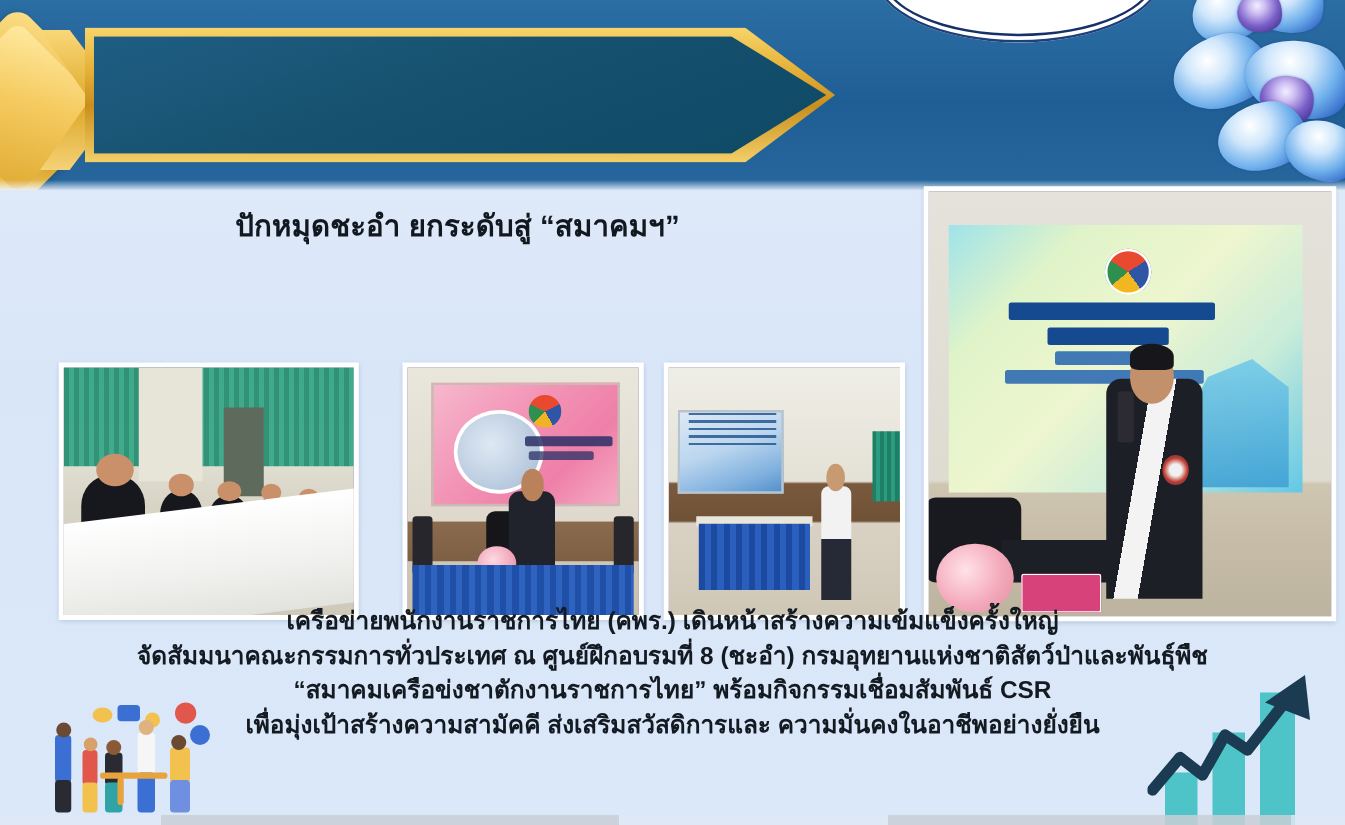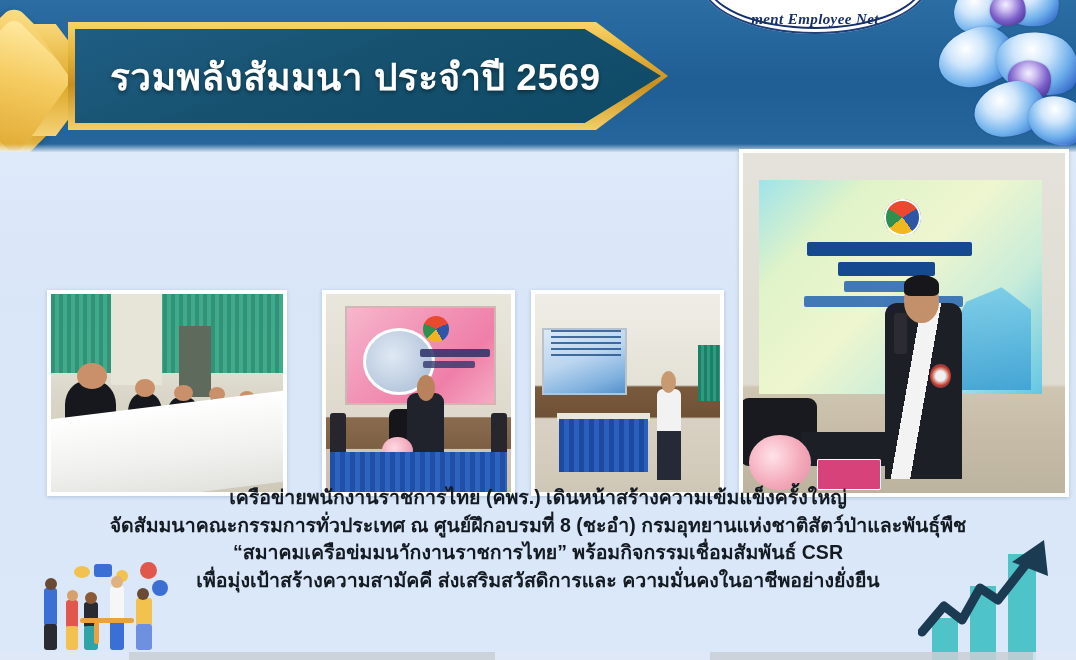--- a/index.html
+++ b/index.html
@@ -175,21 +175,20 @@
 </style>
 </head>
 <body>
 
 <div class="poster">
 
   <div class="topband">
 
     <div class="emblem">
       <div class="emblem-ring"></div>
-      <div class="emblem-text">ment Employee Net</div>
     </div>
 
     <div class="orchids">
       <div class="petal" style="left:18px;top:-6px;width:66px;height:52px;transform:rotate(-24deg);"></div>
       <div class="petal" style="left:64px;top:-10px;width:62px;height:50px;transform:rotate(16deg);"></div>
       <div class="petal d" style="left:56px;top:6px;width:36px;height:34px;transform:rotate(8deg);"></div>
       <div class="petal" style="left:4px;top:42px;width:78px;height:58px;transform:rotate(-12deg);"></div>
       <div class="petal" style="left:62px;top:46px;width:84px;height:62px;transform:rotate(18deg);"></div>
       <div class="petal d" style="left:74px;top:74px;width:44px;height:38px;transform:rotate(24deg);"></div>
       <div class="petal" style="left:40px;top:96px;width:72px;height:54px;transform:rotate(-8deg);"></div>
@@ -199,25 +198,25 @@
     <div class="badge">
       <div class="badge-in"></div>
     </div>
     <div class="chev">
         <i></i>
       </div>
 
     <div class="ribbon">
       <div class="gold"></div>
       <div class="inner"></div>
-      <div class="ribbon-title">รวมพลังสัมมนา ประจำปี 2569</div>
     </div>
   </div>
 
   <div class="headline">
+    <div>ปักหมุดชะอำ ยกระดับสู่ “สมาคมฯ”</div>
   </div>
 
   <div class="ph ph1">
     <div class="img">
       <div class="p1bg"></div>
         <div class="p1curt"></div>
       <div class="p1wall"></div>
         <div class="p1door"></div>
       <div class="p1p" style="left:6%;width:22%;height:30%;"></div>
       <div class="p1h" style="left:11%;bottom:52%;width:13%;height:13%;"></div>
@@ -285,21 +284,21 @@
         <div class="p4hair"></div>
       <div class="p4mic"></div>
       <div class="p4flow"></div>
       <div class="p4plate"></div>
     </div>
   </div>
 
   <div class="bodytext">
     <div>เครือข่ายพนักงานราชการไทย (คพร.) เดินหน้าสร้างความเข้มแข็งครั้งใหญ่</div>
     <div>จัดสัมมนาคณะกรรมการทั่วประเทศ ณ ศูนย์ฝึกอบรมที่ 8 (ชะอำ) กรมอุทยานแห่งชาติสัตว์ป่าและพันธุ์พืช</div>
-    <div>“สมาคมเครือข่มมนาักงานราชการไทย” พร้อมกิจกรรมเชื่อมสัมพันธ์ CSR</div>
+    <div>“สมาคมเครือข่งชาตักงานราชการไทย” พร้อมกิจกรรมเชื่อมสัมพันธ์ CSR</div>
     <div>เพื่อมุ่งเป้าสร้างความสามัคคี ส่งเสริมสวัสดิการและ ความมั่นคงในอาชีพอย่างยั่งยืน</div>
   </div>
 
   <div class="people">
     <div class="bub" style="left:38px;top:4px;width:16px;height:12px;background:#f2c14e;"></div>
     <div class="bub" style="left:58px;top:2px;width:18px;height:13px;background:#3b6fd4;border-radius:3px;"></div>
     <div class="bub" style="left:80px;top:8px;width:12px;height:12px;background:#f2c14e;"></div>
     <div class="bub" style="left:104px;top:0px;width:17px;height:17px;background:#e2574c;"></div>
     <div class="bub" style="left:116px;top:18px;width:16px;height:16px;background:#3b6fd4;"></div>
     <div class="pp" style="left:8px;top:26px;width:13px;height:38px;background:#3b6fd4;"></div>

